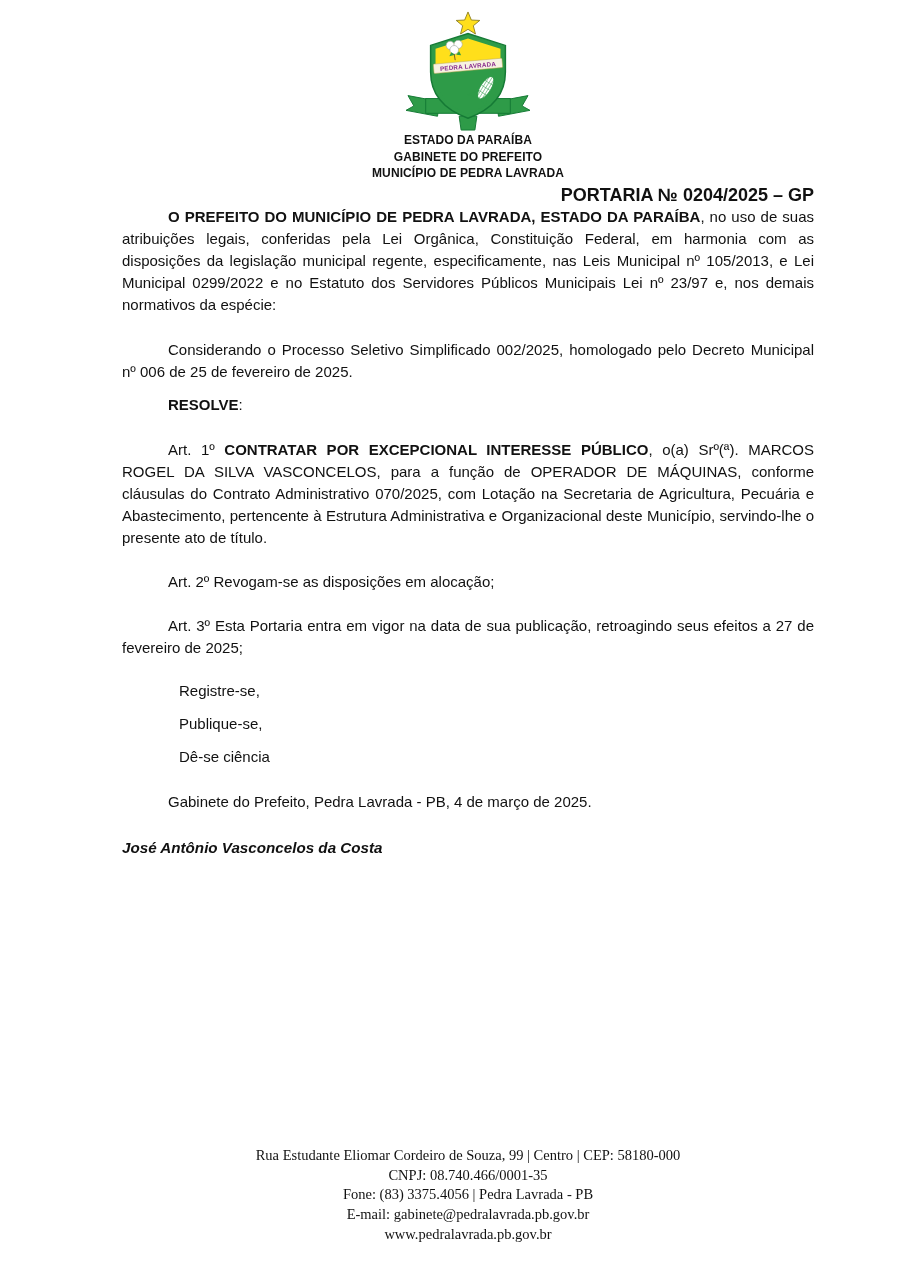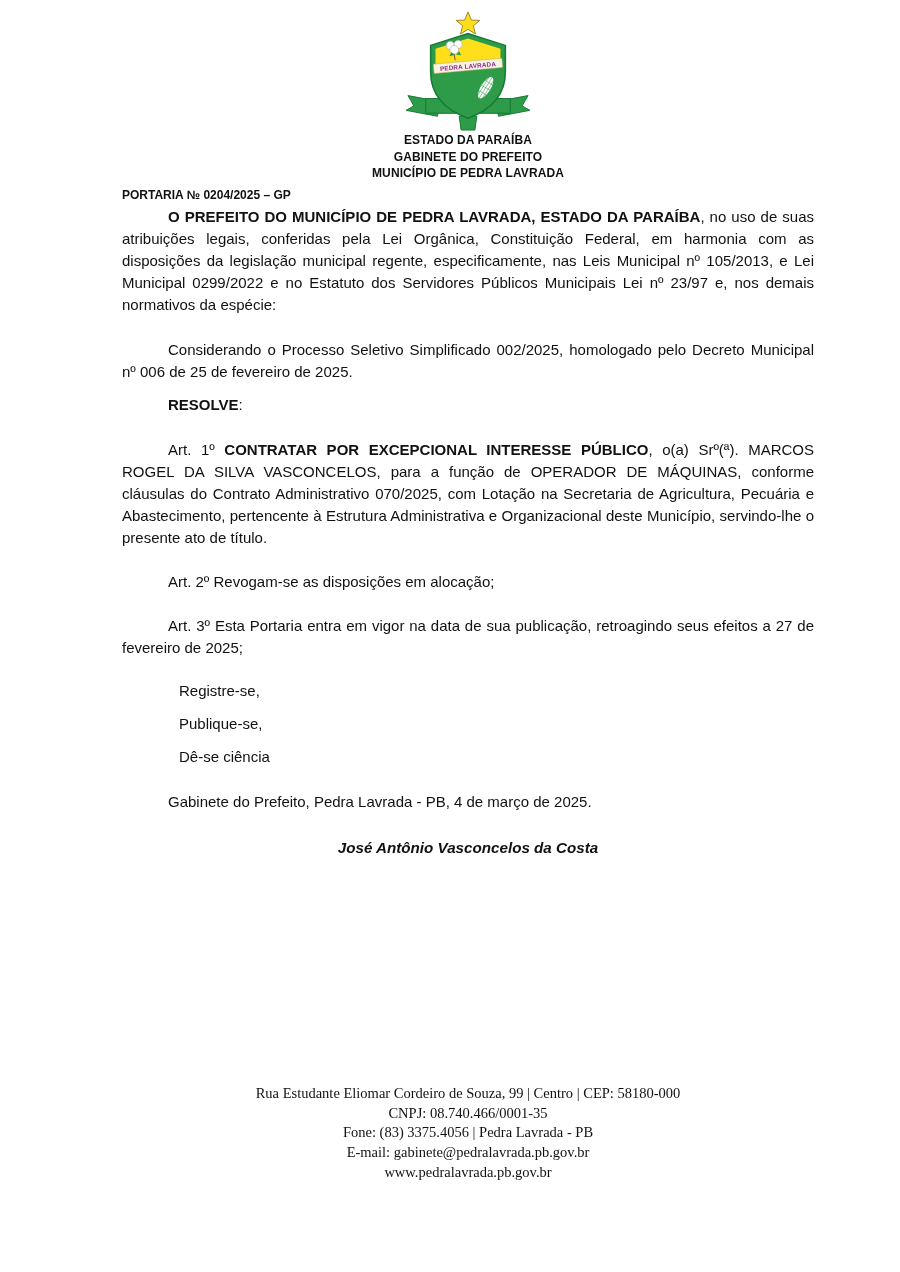--- a/index.html
+++ b/index.html
@@ -4,35 +4,35 @@
 <style>
   html,body { margin:0; padding:0; background:#ffffff; }
   .page {
     position:relative; width:900px; height:1272px; background:#fff;
     color:#111; font-family:"Liberation Sans","DejaVu Sans",sans-serif;
     overflow:hidden;
   }
   .doc { position:absolute; left:122px; top:0; width:692px; }
   .emblem { text-align:center; margin-top:10px; height:122px; }
   .h-small { text-align:center; font-weight:bold; font-size:12px; line-height:16.5px; letter-spacing:.1px; }
-  .title   { text-align:left; font-weight:bold; font-size:12px; line-height:21px; margin-top:3px; }
+  .title   { text-align:right; font-weight:bold; font-size:18px; line-height:21px; margin-top:3px; }
   .subject { margin-left:253px; width:400px; font-size:15.2px; line-height:23px; margin-top:1px; }
   p.bodyp {
     font-size:15px; line-height:22px; text-align:justify;
     text-indent:46px; margin:0 0 11px 0;
   }
   .mb23 { margin-bottom:23px !important; }
   .mb22 { margin-bottom:22px !important; }
   .mb21 { margin-bottom:21px !important; }
   .b { font-weight:bold; }
   .closing { margin-left:46px; font-size:15px; line-height:22px; margin-bottom:23px; }
   .closing div { margin:11px; }
-  .sigblock { text-align:center; font-weight:bold; font-style:italic; font-size:15.2px; line-height:23px; }
+  .sigblock { text-align:left; font-weight:bold; font-style:italic; font-size:15.2px; line-height:23px; }
   .footer {
-    position:absolute; top:1084px; left:0; width:100%; text-align:center;
+    position:absolute; top:1146px; left:0; width:100%; text-align:center;
     font-family:"Liberation Serif","DejaVu Serif",serif;
     font-size:14.5px; line-height:19.7px; color:#111;
   }
   svg text { font-family:"Liberation Sans","DejaVu Sans",sans-serif; }
 </style>
 </head>
 <body>
 
 <div class="page">
   <div class="doc">

